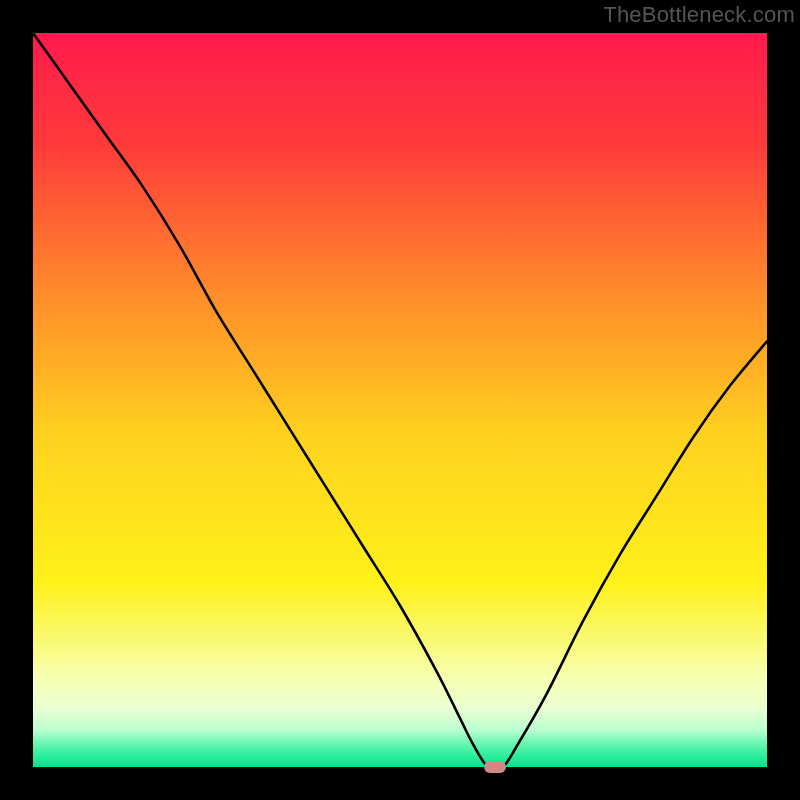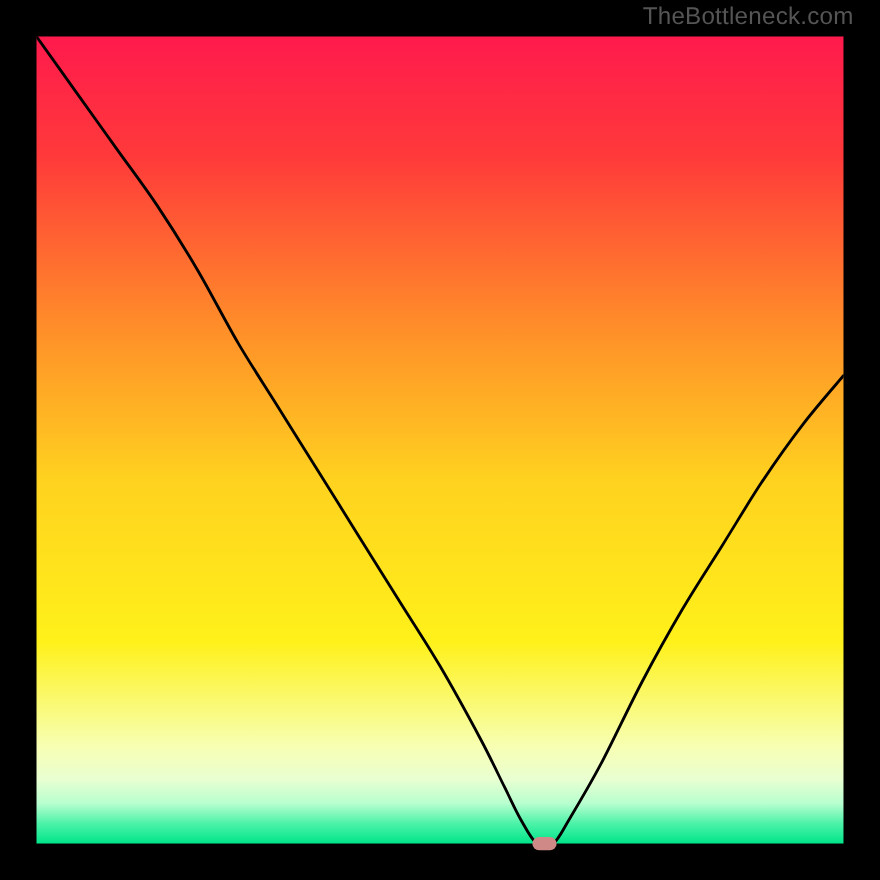--- a/index.html
+++ b/index.html
@@ -7,21 +7,21 @@
     width: 800px;
     height: 800px;
     background: #000;
     position: relative;
     overflow: hidden;
     font-family: Arial, Helvetica, sans-serif;
   }
   .watermark {
     position: absolute;
     top: 2px;
-    right: 24px;
+    right: 5px;
     color: #555;
     font-size: 22px;
     font-weight: 500;
     z-index: 10;
     letter-spacing: 0.2px;
   }
   .frame {
     position: absolute;
     left: 33px;
     top: 33px;

